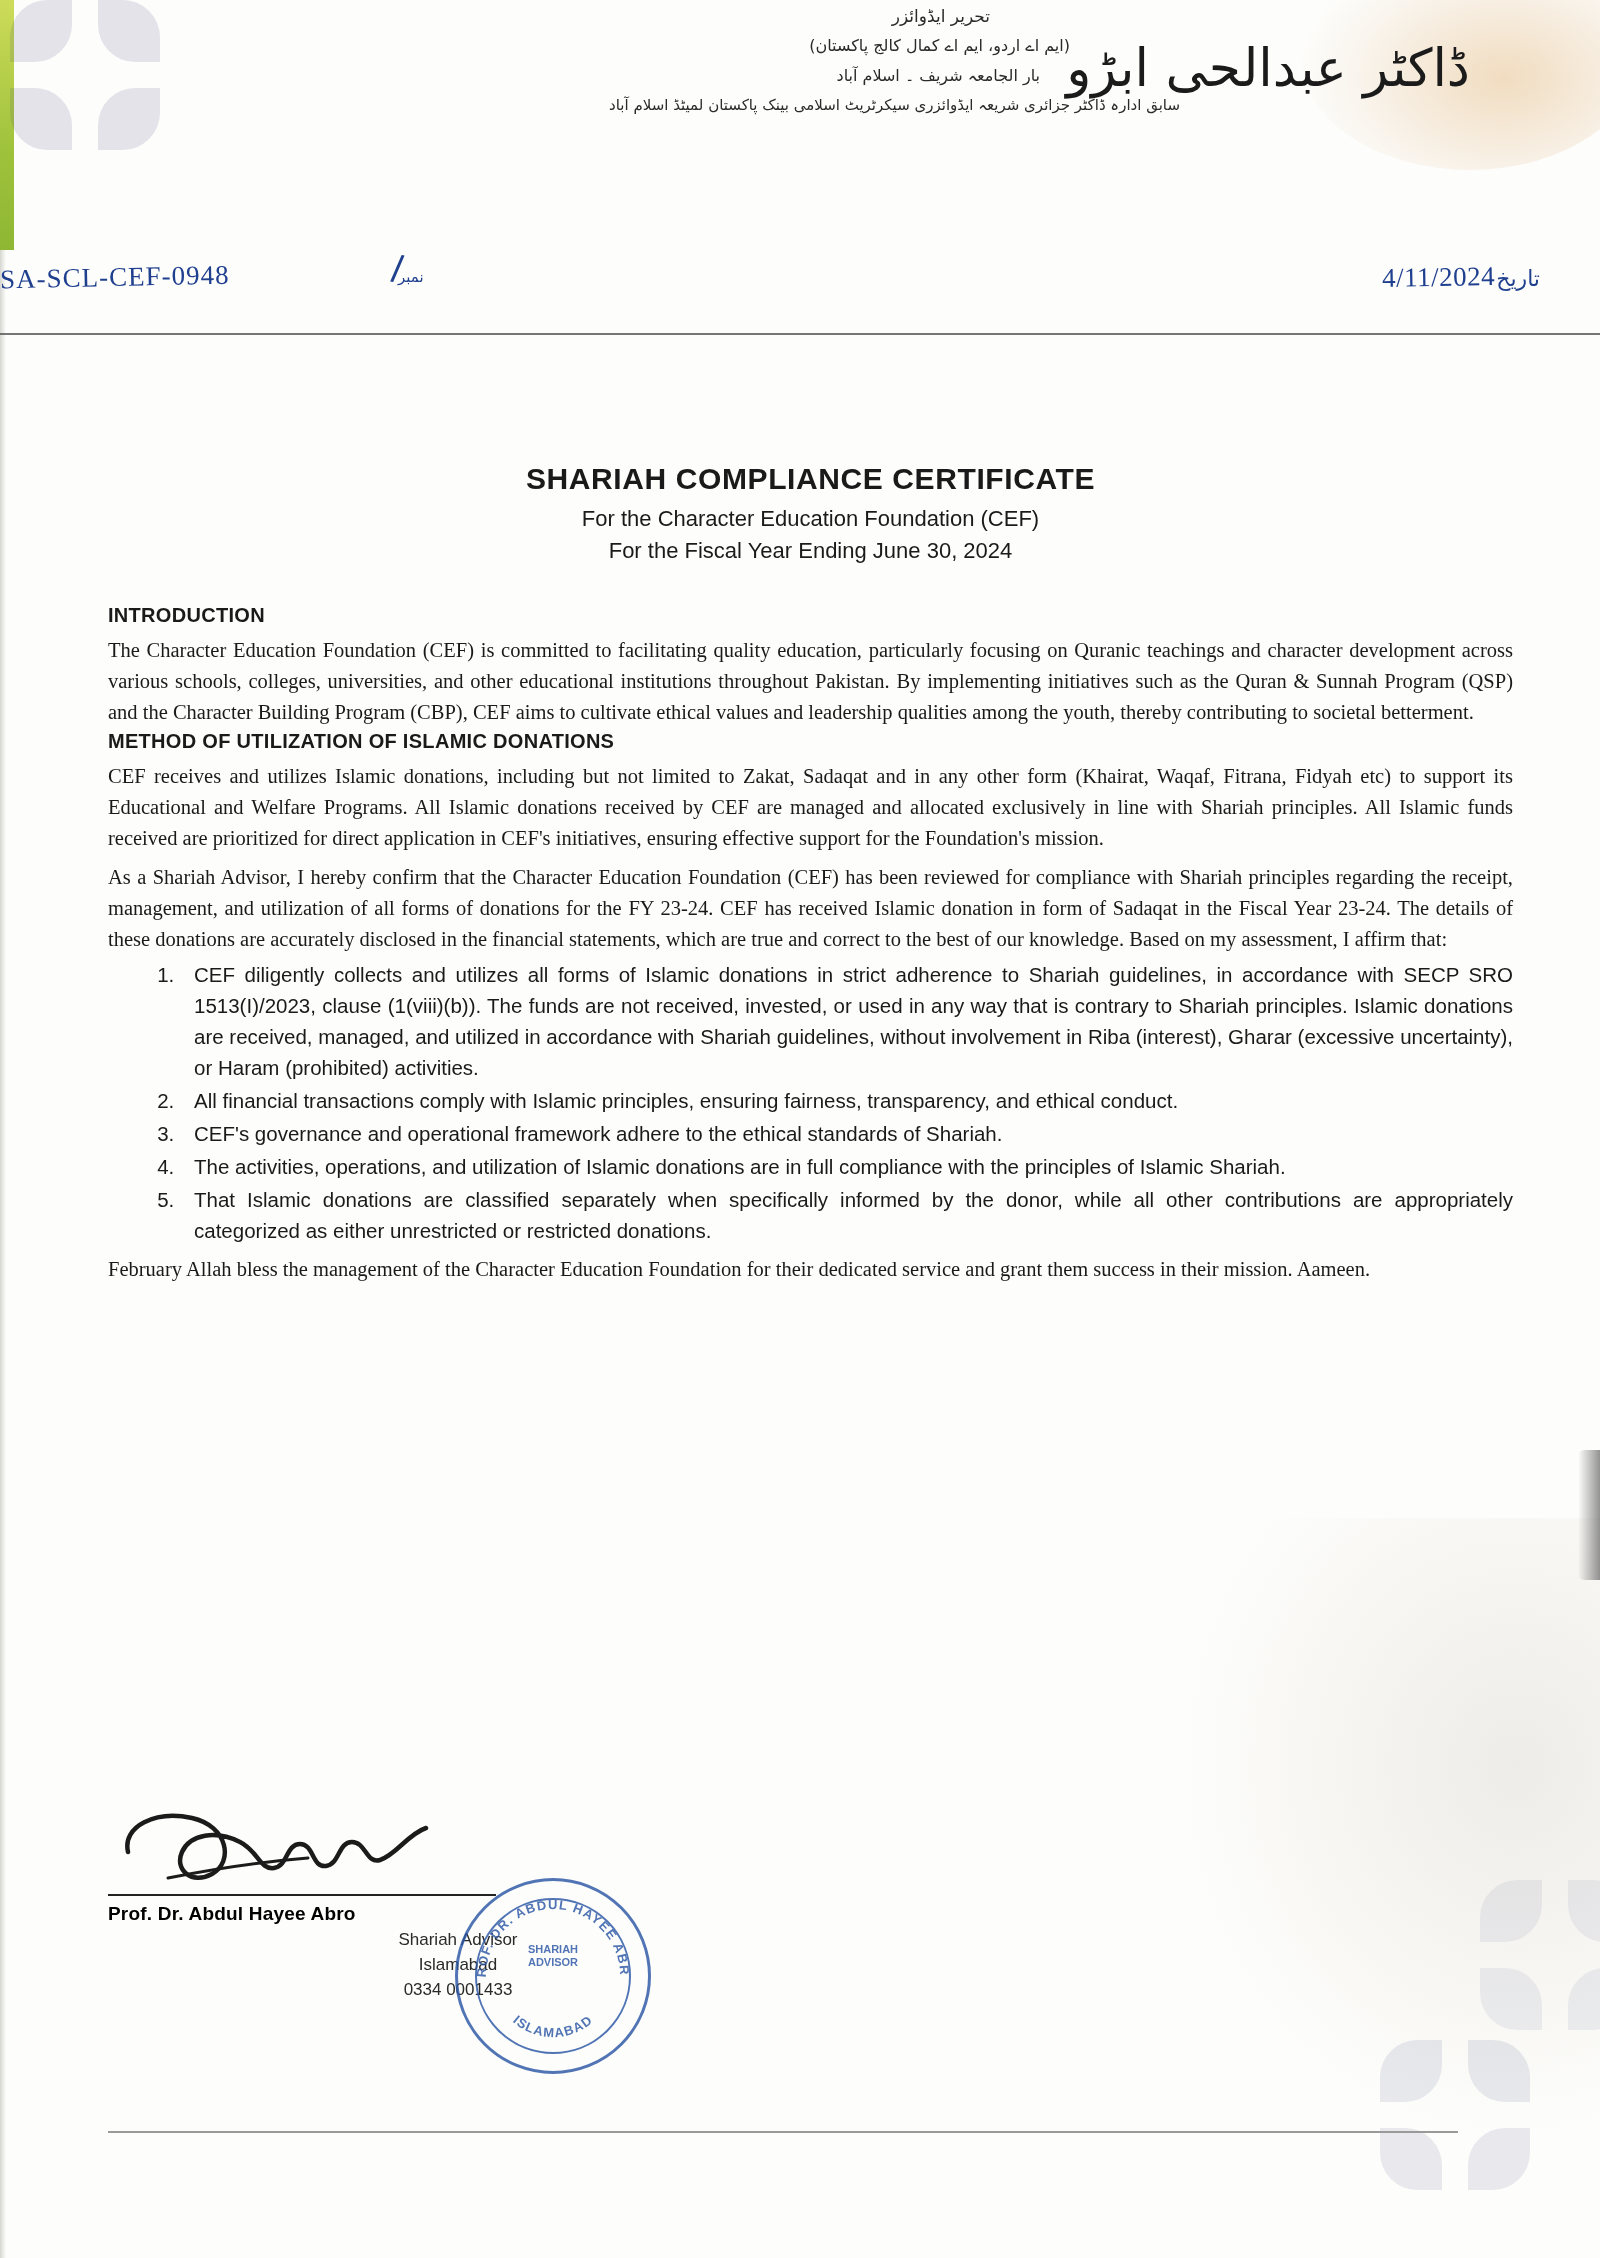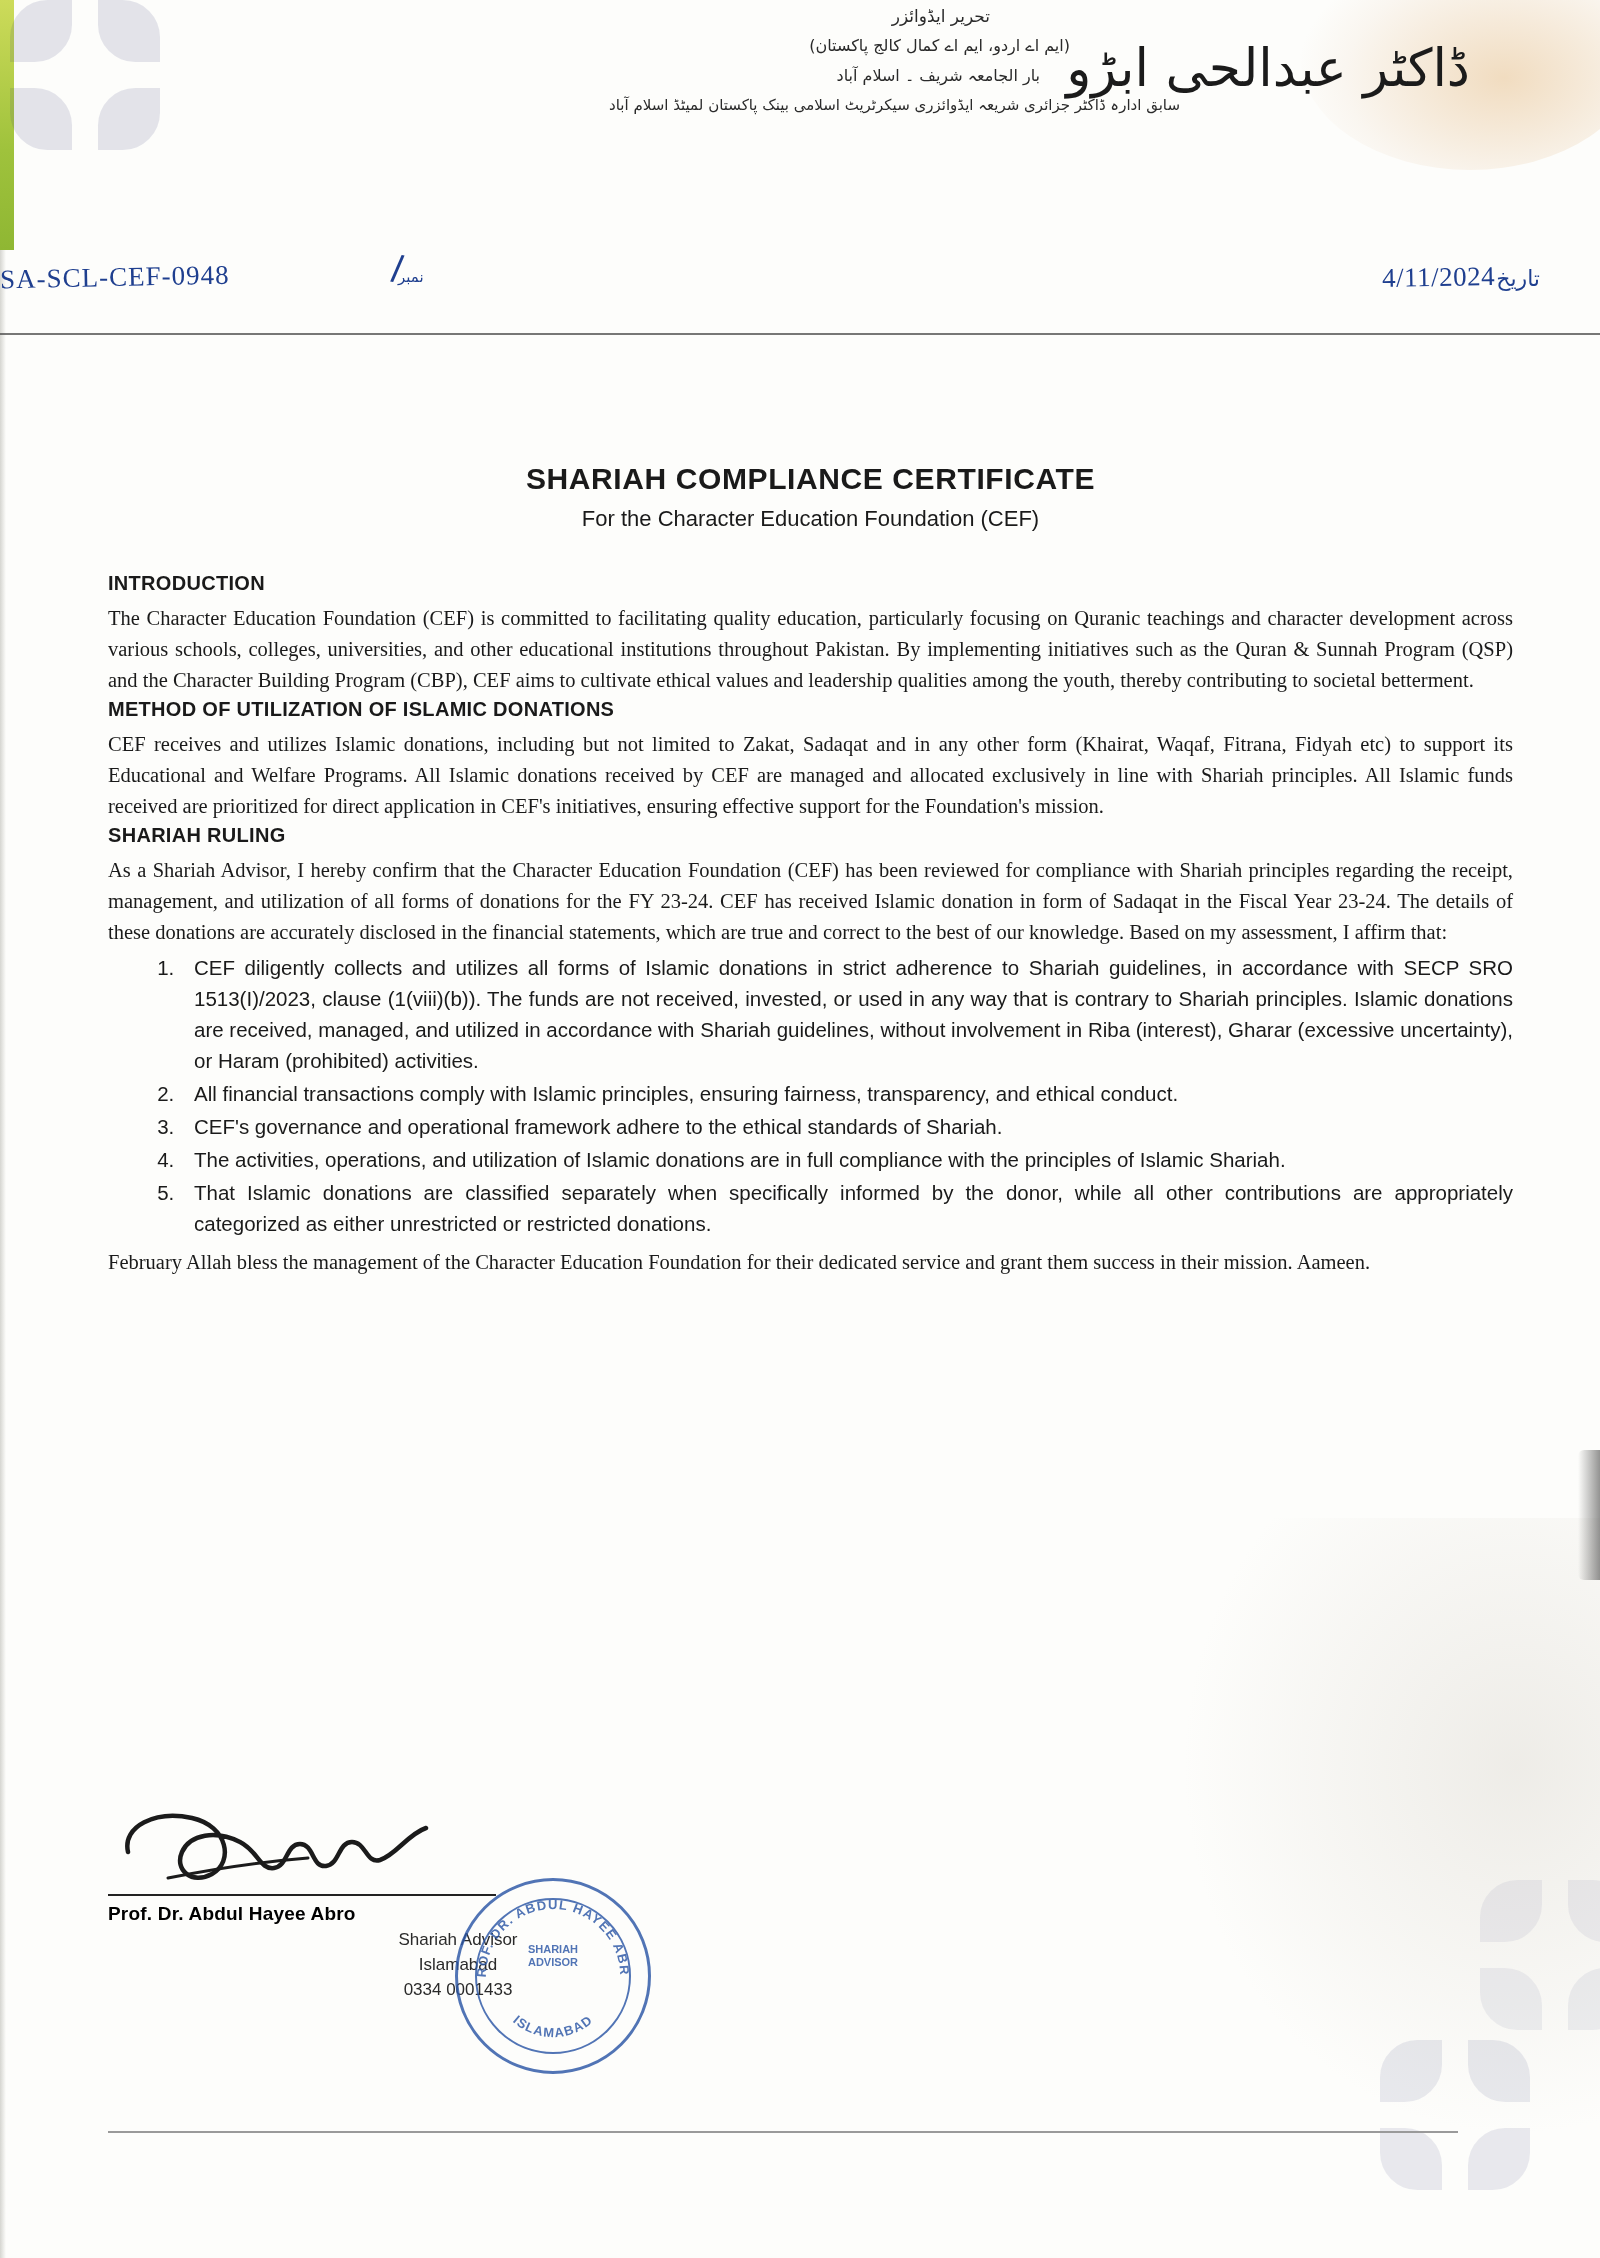--- a/index.html
+++ b/index.html
@@ -357,29 +357,29 @@
     <div class="date-label">تاریخ</div>
     <div class="date-value">4/11/2024</div>
   </div>
   <div class="rule"></div>
 
   <div class="doc-body">
 
     <div class="title-block">
       <div class="title-main">SHARIAH COMPLIANCE CERTIFICATE</div>
       <div class="title-sub">For the Character Education Foundation (CEF)</div>
+      <div class="title-sub">For the Fiscal Year Ending June 30, 2024</div>
     </div>
 
     <div class="section-heading">INTRODUCTION</div>
     <p class="para">The Character Education Foundation (CEF) is committed to facilitating quality education, particularly focusing on Quranic teachings and character development across various schools, colleges, universities, and other educational institutions throughout Pakistan. By implementing initiatives such as the Quran &amp; Sunnah Program (QSP) and the Character Building Program (CBP), CEF aims to cultivate ethical values and leadership qualities among the youth, thereby contributing to societal betterment.</p>
 
     <div class="section-heading">METHOD OF UTILIZATION OF ISLAMIC DONATIONS</div>
     <p class="para">CEF receives and utilizes Islamic donations, including but not limited to Zakat, Sadaqat and in any other form (Khairat, Waqaf, Fitrana, Fidyah etc) to support its Educational and Welfare Programs. All Islamic donations received by CEF are managed and allocated exclusively in line with Shariah principles. All Islamic funds received are prioritized for direct application in CEF's initiatives, ensuring effective support for the Foundation's mission.</p>
 
-    <div class="section-heading">SHARIAH RULING</div>
     <p class="para">As a Shariah Advisor, I hereby confirm that the Character Education Foundation (CEF) has been reviewed for compliance with Shariah principles regarding the receipt, management, and utilization of all forms of donations for the FY 23-24. CEF has received Islamic donation in form of Sadaqat in the Fiscal Year 23-24. The details of these donations are accurately disclosed in the financial statements, which are true and correct to the best of our knowledge. Based on my assessment, I affirm that:</p>
 
     <ol class="affirm">
       <li>CEF diligently collects and utilizes all forms of Islamic donations in strict adherence to Shariah guidelines, in accordance with SECP SRO 1513(I)/2023, clause (1(viii)(b)). The funds are not received, invested, or used in any way that is contrary to Shariah principles. Islamic donations are received, managed, and utilized in accordance with Shariah guidelines, without involvement in Riba (interest), Gharar (excessive uncertainty), or Haram (prohibited) activities.</li>
       <li>All financial transactions comply with Islamic principles, ensuring fairness, transparency, and ethical conduct.</li>
       <li>CEF's governance and operational framework adhere to the ethical standards of Shariah.</li>
       <li>The activities, operations, and utilization of Islamic donations are in full compliance with the principles of Islamic Shariah.</li>
       <li>That Islamic donations are classified separately when specifically informed by the donor, while all other contributions are appropriately categorized as either unrestricted or restricted donations.</li>
     </ol>
 

